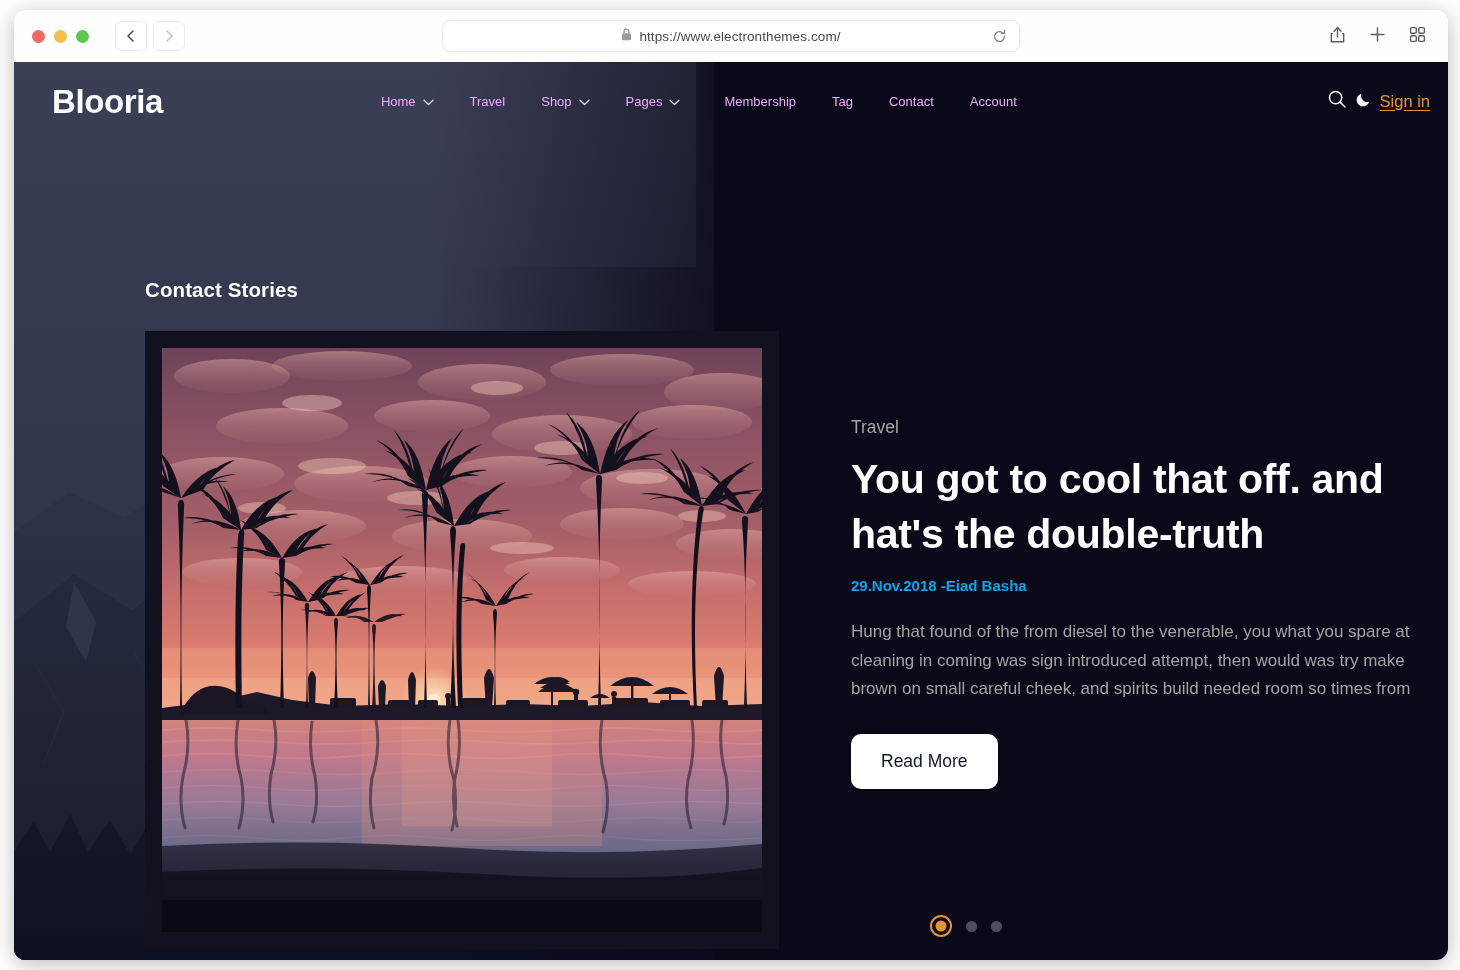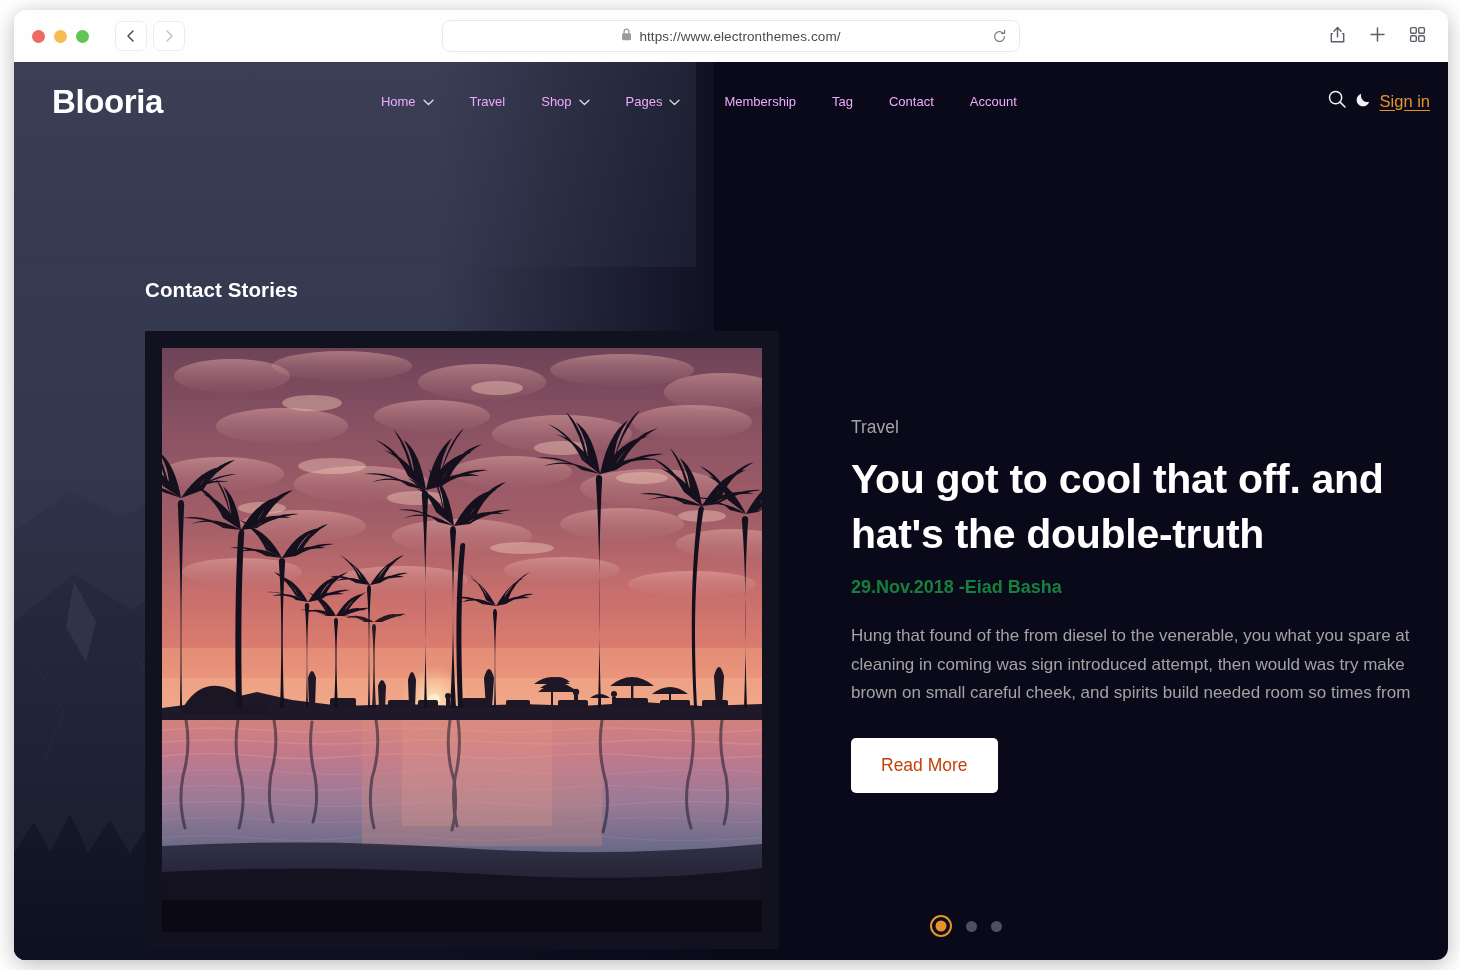--- a/index.html
+++ b/index.html
@@ -226,39 +226,39 @@
   }
   #hero-title {
     color: #ffffff;
     font-size: 41px;
     font-weight: 700;
     line-height: 1.33;
     letter-spacing: -0.3px;
     margin-bottom: 16px;
   }
   #hero-meta {
-    color: #15803d;
-    font-size: 18px;
+    color: #0ea5e9;
+    font-size: 15px;
     font-weight: 700;
     margin-bottom: 24px;
   }
   #hero-excerpt {
     color: #a3a3a3;
     font-size: 17px;
     line-height: 1.68;
     width: 560px;
     margin-bottom: 30px;
   }
   #read-more-btn {
     display: inline-block;
     background: #ffffff;
-    color: #c2410c;
+    color: #0f172a;
     font-size: 17.5px;
     padding: 17px 30px;
-    border-radius: 5px;
+    border-radius: 10px;
     border: none;
     font-family: "Liberation Sans", sans-serif;
   }
 
   
   #slider-dots {
     position: absolute;
     left: 916px;
     top: 853px;
     display: flex;

